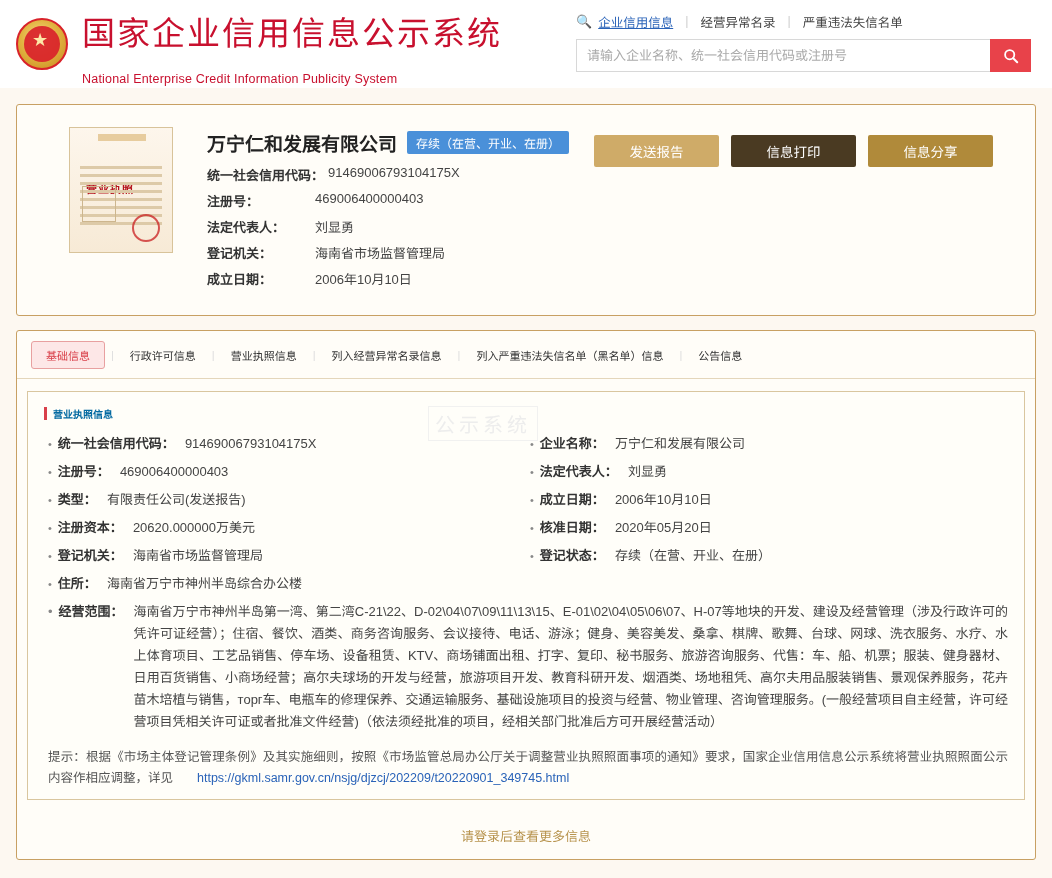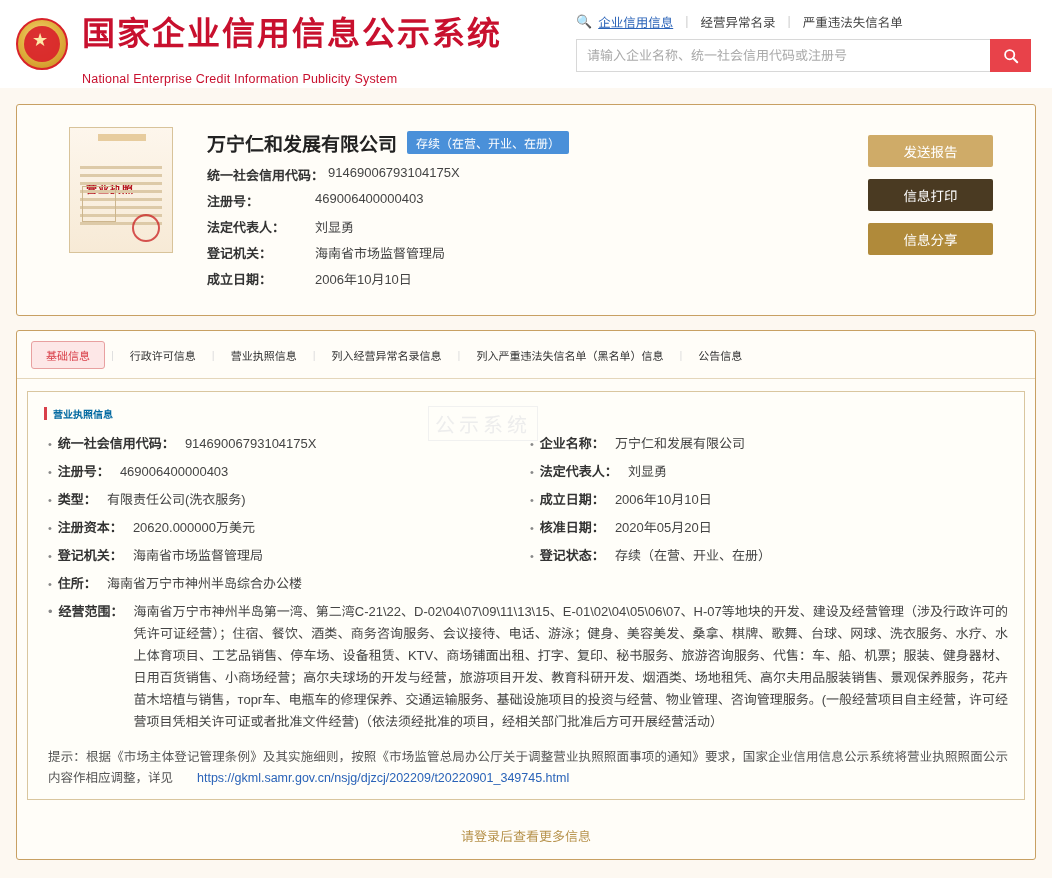--- a/index.html
+++ b/index.html
@@ -39,21 +39,21 @@
     opacity: .92;
   }
   .emblem .star {
     position: absolute; left: 18px; top: 15px;
     color: #fde9a8; font-size: 18px; line-height: 18px;
   }
   .title-block { margin-left: 12px; padding-top: 6px; }
   .title-cn {
     font-family: "DejaVu Sans", "Liberation Sans", sans-serif;
     font-size: 33px;
-    font-weight: bold;
+    font-weight: normal;
     color: #c8102e;
     letter-spacing: 2px;
     line-height: 40px;
     white-space: nowrap;
   }
   .title-en {
     font-size: 12.5px;
     color: #c8102e;
     letter-spacing: .2px;
     margin-top: 18px;
@@ -166,21 +166,21 @@
     padding: 3px 9px;
     border-radius: 2px;
     white-space: nowrap;
   }
   .kv { margin-top: 9px; font-size: 13px; color: #333; }
   .kv .row { margin-bottom: 7px; display: flex; }
   .kv .k { color: #333; font-weight: bold; min-width: 104px; }
   .kv .v { color: #444; margin-left: 4px; }
   .btn-col {
     position: absolute; right: 42px; top: 30px;
-    display: flex; flex-direction: column; gap: 12px;
+    display: flex; flex-direction: row; gap: 12px;
   }
   .act-btn {
     width: 125px; height: 32px;
     border: none; border-radius: 2px;
     color: #fff; font-size: 13.5px;
     cursor: pointer;
     font-family: "Liberation Sans", sans-serif;
   }
   .act-btn.b1 { background: #cfab68; }
   .act-btn.b2 { background: #b08a3a; }
@@ -390,21 +390,21 @@
           <span class="v">469006400000403</span>
         </div>
         <div class="cell">
           <span class="dot">•</span>
           <span class="k">法定代表人：</span>
           <span class="v">刘显勇</span>
         </div>
         <div class="cell">
           <span class="dot">•</span>
           <span class="k">类型：</span>
-          <span class="v">有限责任公司(洗衣服务)</span>
+          <span class="v">有限责任公司(发送报告)</span>
         </div>
         <div class="cell">
           <span class="dot">•</span>
           <span class="k">成立日期：</span>
           <span class="v">2006年10月10日</span>
         </div>
         <div class="cell">
           <span class="dot">•</span>
           <span class="k">注册资本：</span>
           <span class="v">20620.000000万美元</span>

